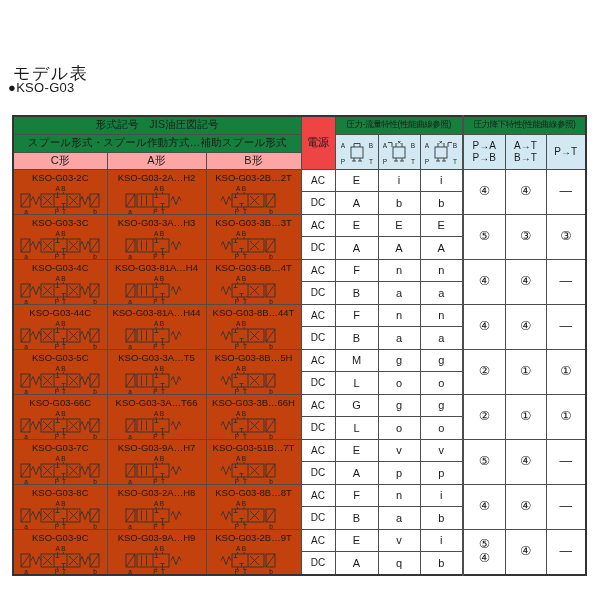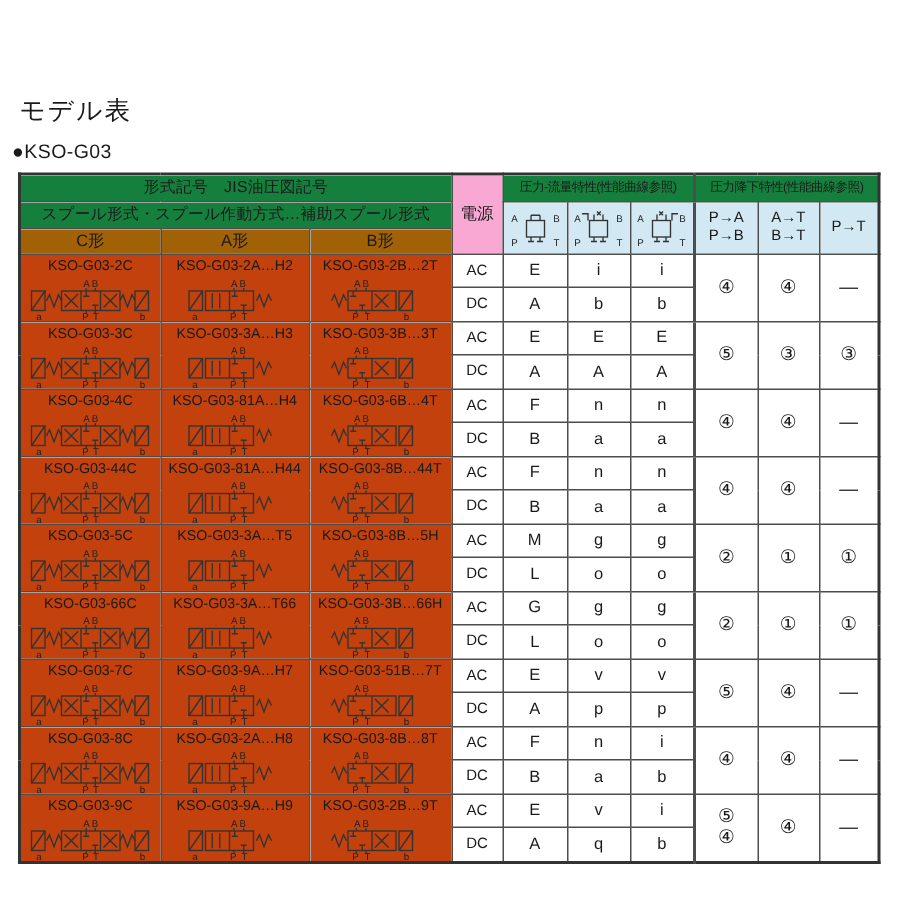--- a/index.html
+++ b/index.html
@@ -1,31 +1,31 @@
 <!DOCTYPE html>
 <html><head>
 <meta charset="utf-8">
 <style>
   html,body{margin:0;padding:0}
   body{
     width:600px;height:600px;background:#ffffff;position:relative;
     font-family:"Liberation Sans","DejaVu Sans",sans-serif;color:#1a1a1a;
   }
   .title{position:absolute;left:13px;top:62px;font-size:17px;font-weight:normal;letter-spacing:1.5px}
-  .product{position:absolute;left:8px;top:93px;font-size:13px;letter-spacing:.3px}
+  .product{position:absolute;left:8px;top:80px;font-size:13px;letter-spacing:.3px}
   table{
     position:absolute;left:12px;top:115px;border-collapse:collapse;table-layout:fixed;
     border:2px solid #333;
   }
   td{border:1px solid #4d4d4d;padding:0;text-align:center;vertical-align:middle;overflow:hidden}
   tr.r1{height:18px} tr.r2{height:18px} tr.r3{height:17px} tr.sub{height:20px}
   .hd{background:#15803d;font-size:10.5px;letter-spacing:.2px}
   .hd-small{background:#15803d;font-size:8.5px;letter-spacing:-.4px;white-space:nowrap}
-  .type{background:#a16207;font-size:11px}
-  .pwh{background:#f9a8d4;font-size:11px}
+  .type{background:#fca5a5;font-size:11px}
+  .pwh{background:#ef4444;font-size:11px}
   .dropcol{background:#d2e9f4;font-size:10px;line-height:1.15;white-space:pre-line}
   .symh{background:#d2e9f4}
   .model{vertical-align:top;background:#c2410c}
   .code{font-size:9.5px;line-height:11px;padding-top:2px;white-space:nowrap}
   .sym{line-height:0;margin-top:1px}
   .pw{font-size:10px}
   .lt{font-size:11px}
   .dp{font-size:12.5px;white-space:pre-line;line-height:1.1}
   .sep{border-left-width:2px}
   svg{display:block;margin:0 auto}

